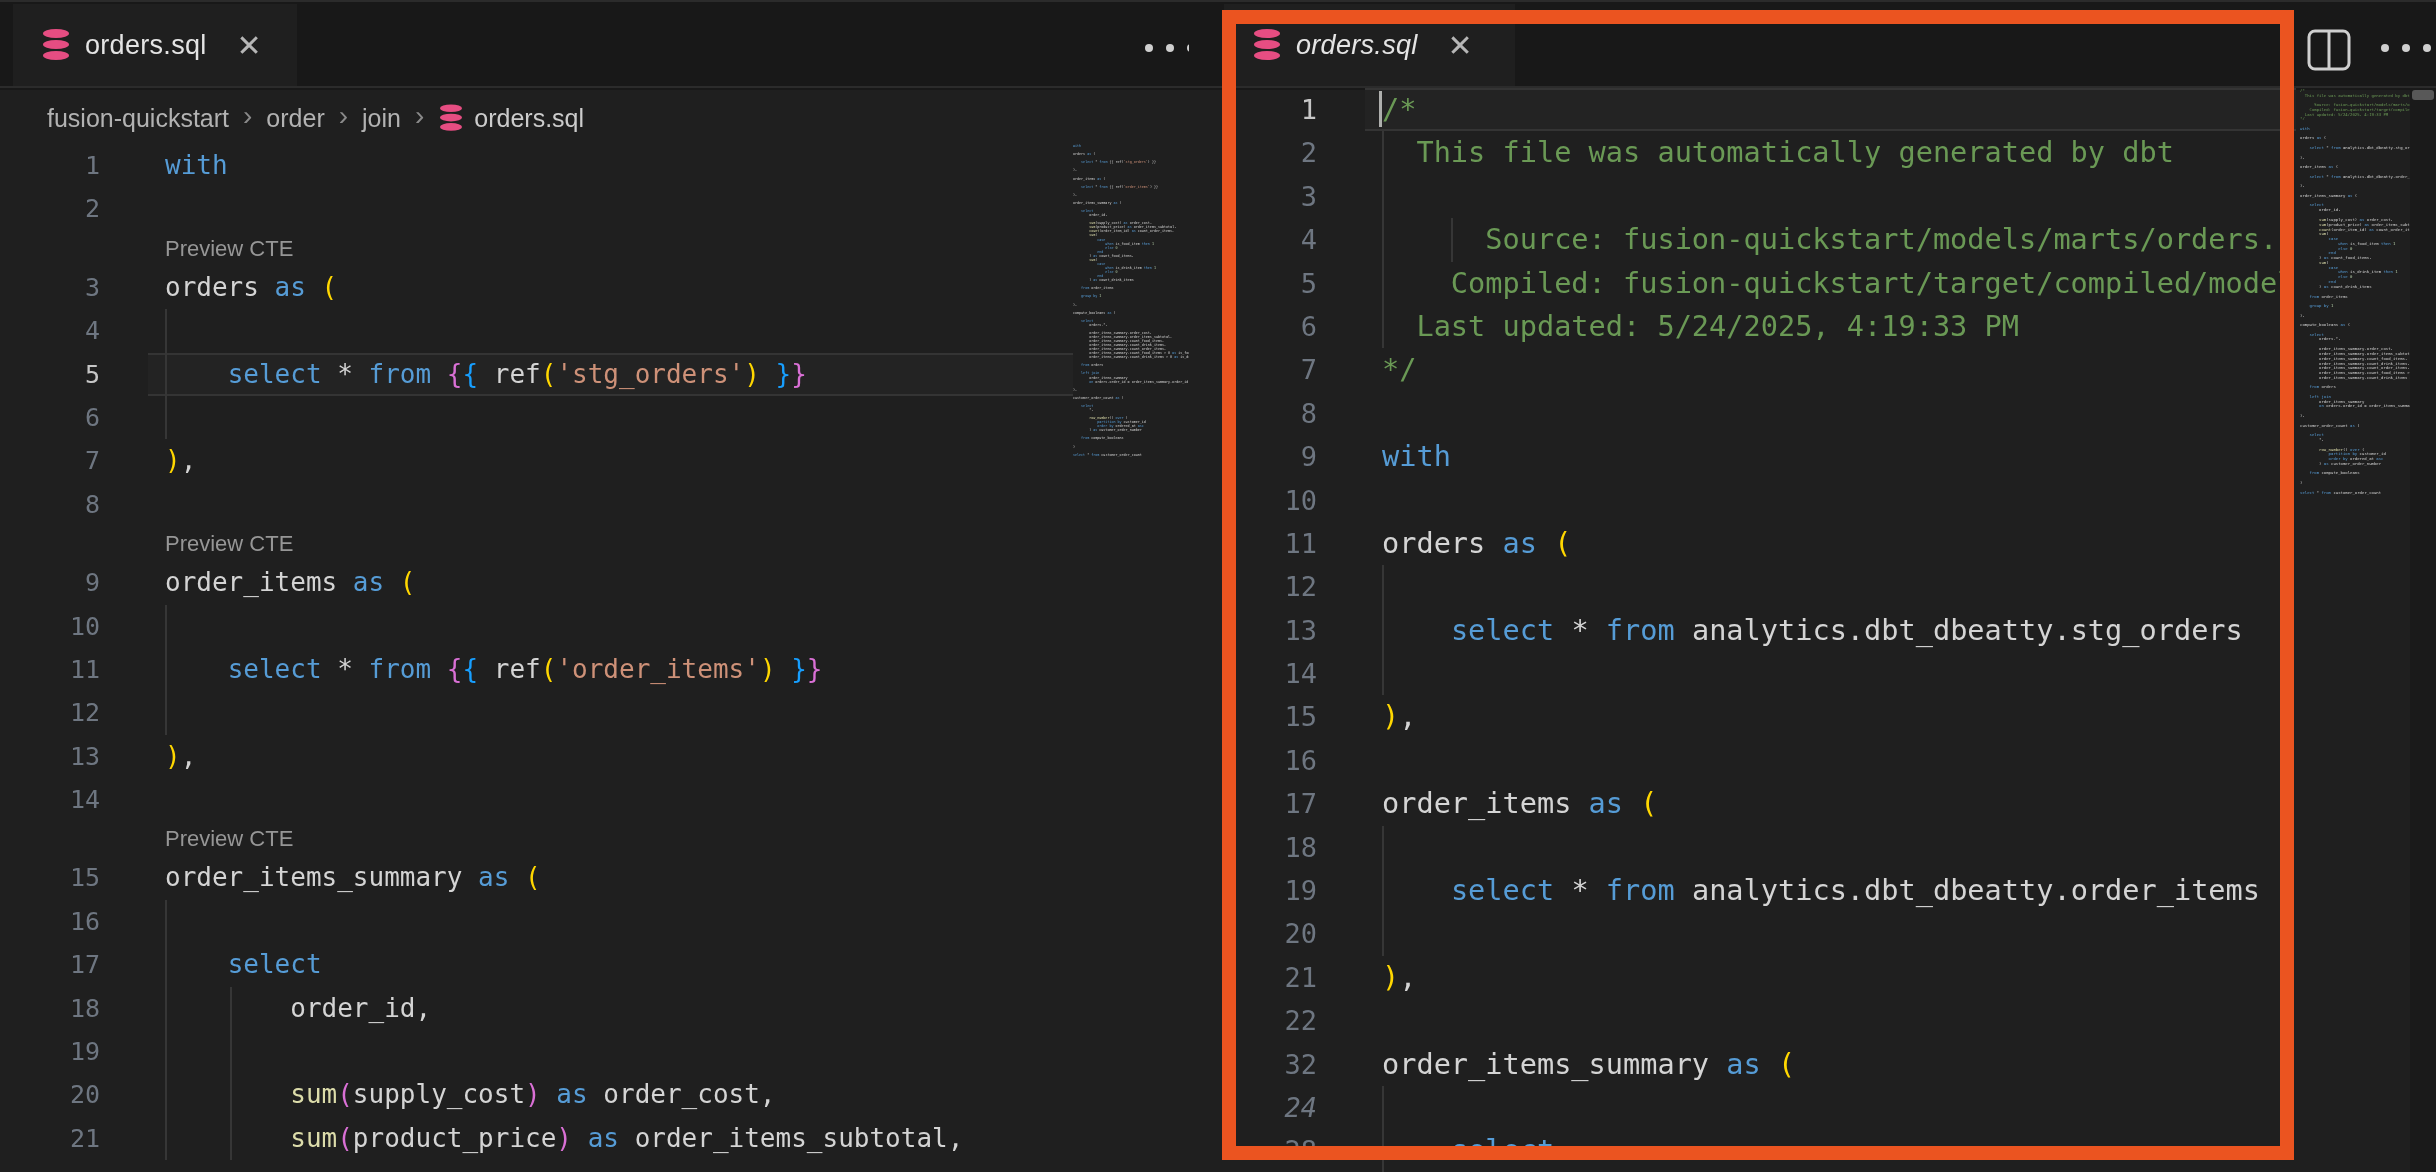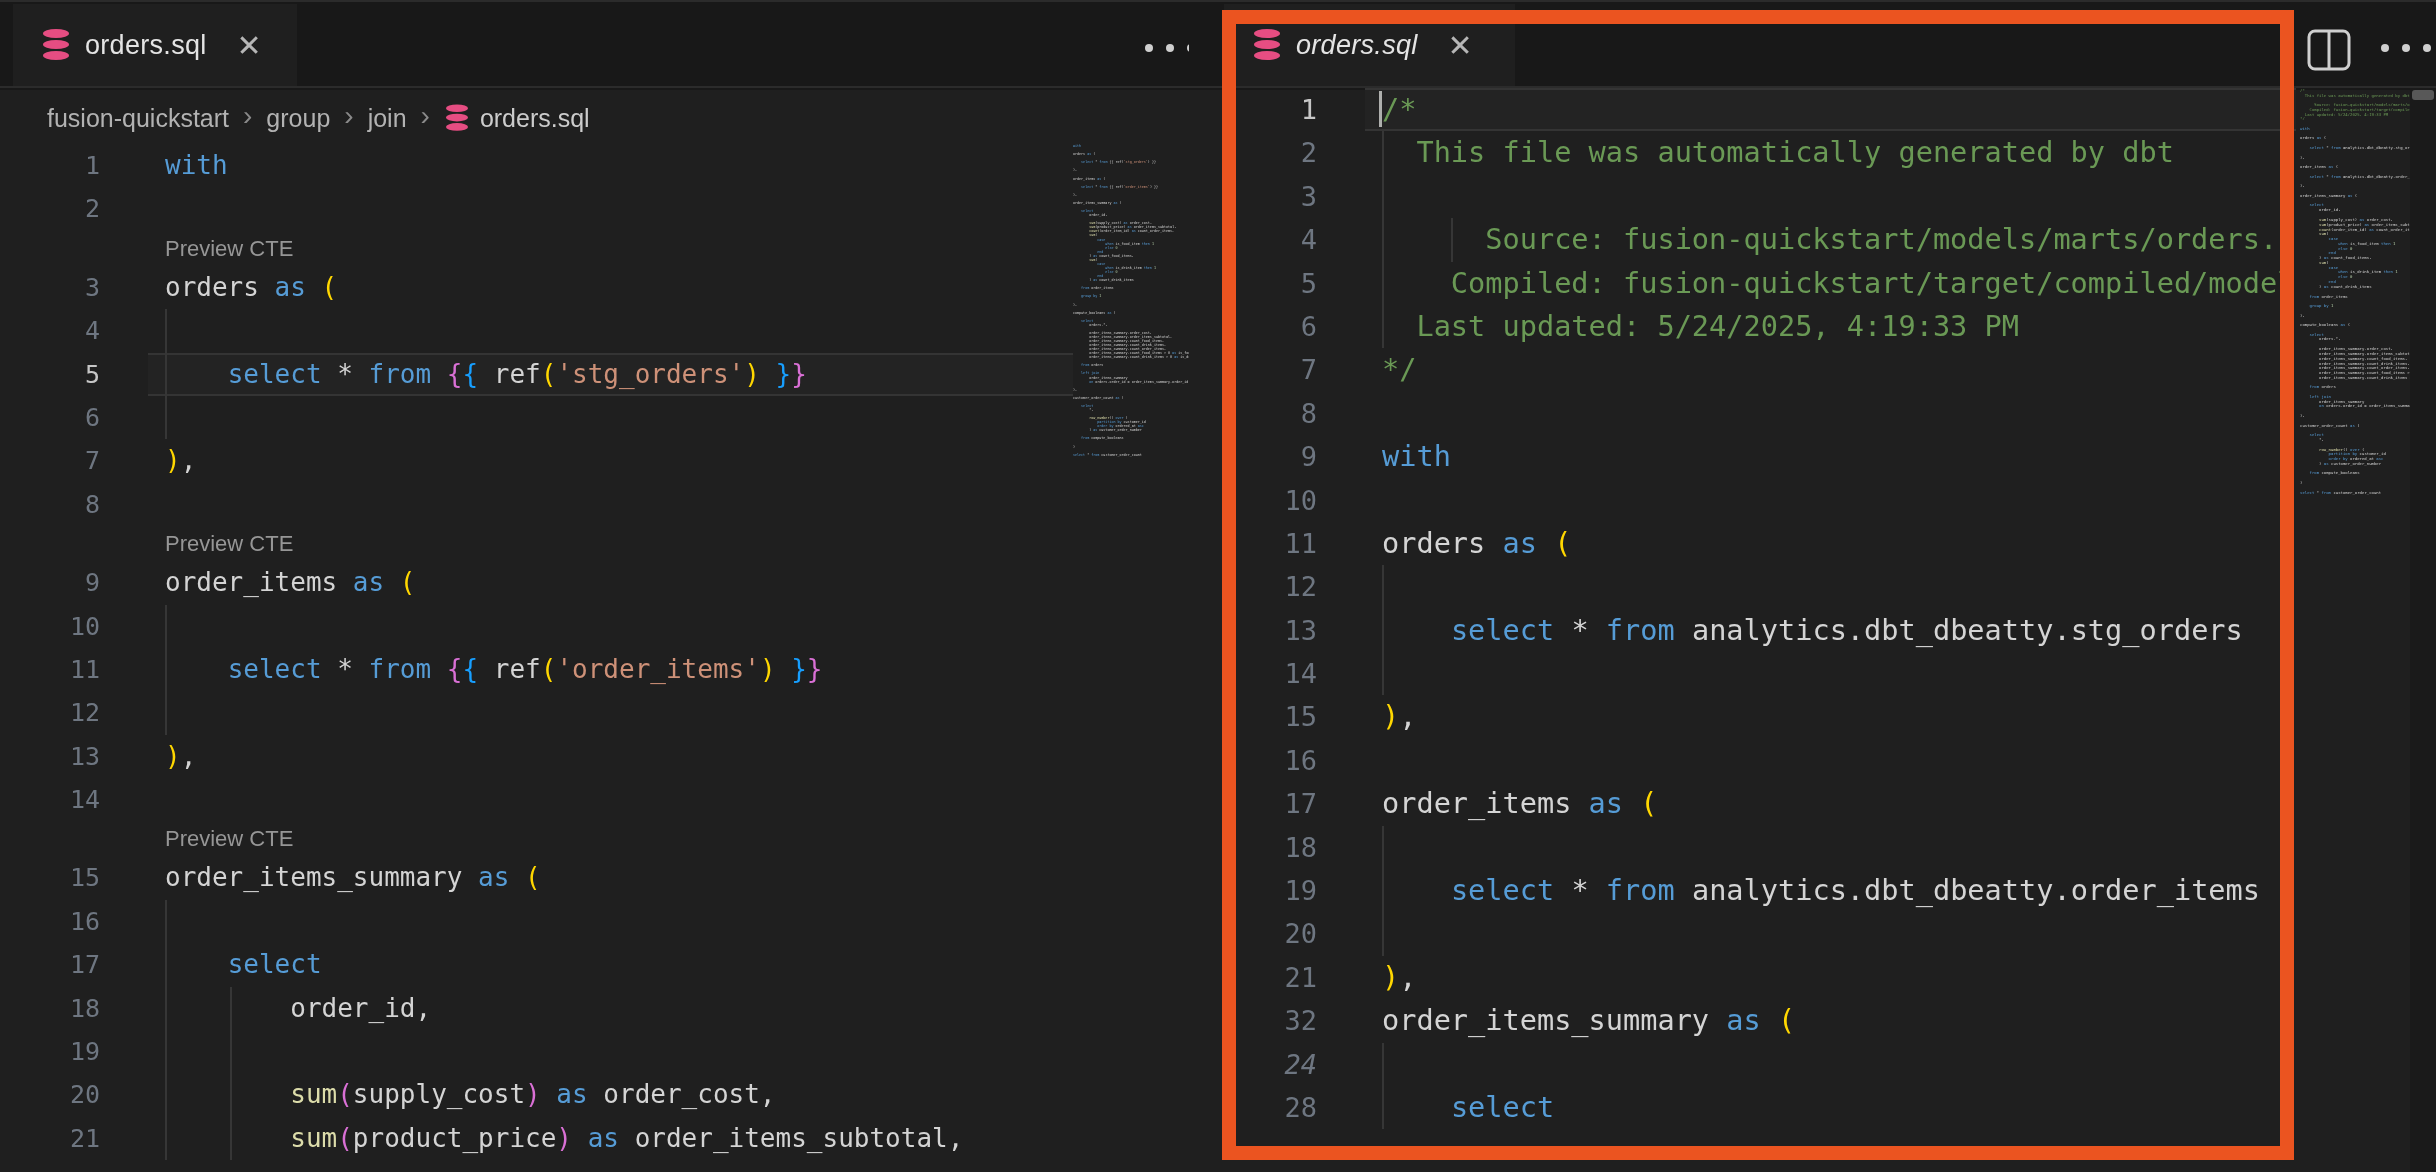--- a/index.html
+++ b/index.html
@@ -94,21 +94,21 @@
       </div>
       <div class="toolbar-dots" style="left:1145px; top:42px;">
           <i></i>
           <i></i>
           <i></i>
         </div>
     </div>
     <div class="breadcrumb">
       <span>fusion-quickstart</span>
       <span class="crumb-sep">›</span>
-      <span>group</span>
+      <span>order</span>
       <span class="crumb-sep">›</span>
       <span>join</span>
       <span class="crumb-sep">›</span>
       <span class="file">
         <span class="db-icon" style="transform:scale(.85);">
             <i></i>
             <i></i>
             <i></i>
           </span>
         <span>orders.sql</span>
@@ -187,20 +187,21 @@
         <div class="code-row" style="height: 43.4px; line-height: 43.4px; font-size: 28.6px;"><div class="guide" style="left: 193px;"></div><span class="num" style="width: 128px; font-size: 27px;">12</span><span class="code-text" style="left: 193px;"></span></div>
         <div class="code-row" style="height: 43.4px; line-height: 43.4px; font-size: 28.6px;"><div class="guide" style="left: 193px;"></div><span class="num" style="width: 128px; font-size: 27px;">13</span><span class="code-text" style="left: 193px;"><span class="tok-id">    </span><span class="tok-kw">select</span><span class="tok-id"> * </span><span class="tok-kw">from</span><span class="tok-id"> analytics.dbt_dbeatty.stg_orders</span></span></div>
         <div class="code-row" style="height: 43.4px; line-height: 43.4px; font-size: 28.6px;"><div class="guide" style="left: 193px;"></div><span class="num" style="width: 128px; font-size: 27px;">14</span><span class="code-text" style="left: 193px;"></span></div>
         <div class="code-row" style="height: 43.4px; line-height: 43.4px; font-size: 28.6px;"><span class="num" style="width: 128px; font-size: 27px;">15</span><span class="code-text" style="left: 193px;"><span class="tok-b1">)</span><span class="tok-id">,</span></span></div>
         <div class="code-row" style="height: 43.4px; line-height: 43.4px; font-size: 28.6px;"><span class="num" style="width: 128px; font-size: 27px;">16</span><span class="code-text" style="left: 193px;"></span></div>
         <div class="code-row" style="height: 43.4px; line-height: 43.4px; font-size: 28.6px;"><span class="num" style="width: 128px; font-size: 27px;">17</span><span class="code-text" style="left: 193px;"><span class="tok-id">order_items </span><span class="tok-kw">as</span><span class="tok-id"> </span><span class="tok-b1">(</span></span></div>
         <div class="code-row" style="height: 43.4px; line-height: 43.4px; font-size: 28.6px;"><div class="guide" style="left: 193px;"></div><span class="num" style="width: 128px; font-size: 27px;">18</span><span class="code-text" style="left: 193px;"></span></div>
         <div class="code-row" style="height: 43.4px; line-height: 43.4px; font-size: 28.6px;"><div class="guide" style="left: 193px;"></div><span class="num" style="width: 128px; font-size: 27px;">19</span><span class="code-text" style="left: 193px;"><span class="tok-id">    </span><span class="tok-kw">select</span><span class="tok-id"> * </span><span class="tok-kw">from</span><span class="tok-id"> analytics.dbt_dbeatty.order_items</span></span></div>
         <div class="code-row" style="height: 43.4px; line-height: 43.4px; font-size: 28.6px;"><div class="guide" style="left: 193px;"></div><span class="num" style="width: 128px; font-size: 27px;">20</span><span class="code-text" style="left: 193px;"></span></div>
         <div class="code-row" style="height: 43.4px; line-height: 43.4px; font-size: 28.6px;"><span class="num" style="width: 128px; font-size: 27px;">21</span><span class="code-text" style="left: 193px;"><span class="tok-b1">)</span><span class="tok-id">,</span></span></div>
+        <div class="code-row" style="height: 43.4px; line-height: 43.4px; font-size: 28.6px;"><span class="num" style="width: 128px; font-size: 27px;">22</span><span class="code-text" style="left: 193px;"></span></div>
         <div class="code-row" style="height: 43.4px; line-height: 43.4px; font-size: 28.6px;"><span class="num" style="width: 128px; font-size: 27px;">32</span><span class="code-text" style="left: 193px;"><span class="tok-id">order_items_summary </span><span class="tok-kw">as</span><span class="tok-id"> </span><span class="tok-b1">(</span></span></div>
         <div class="code-row" style="height: 43.4px; line-height: 43.4px; font-size: 28.6px; font-style: italic;"><div class="guide" style="left: 193px;"></div><span class="num" style="width: 128px; font-size: 27px;">24</span><span class="code-text" style="left: 193px;"></span></div>
         <div class="code-row" style="height: 43.4px; line-height: 43.4px; font-size: 28.6px;"><div class="guide" style="left: 193px;"></div><span class="num" style="width: 128px; font-size: 27px;">28</span><span class="code-text" style="left: 193px;"><span class="tok-id">    </span><span class="tok-kw">select</span></span></div>
       </div>
     <div id="right-minimap" class="minimap" style="left:1111px; top:88px; width:110px; bottom:0;">
       <div class="minimap-inner" style="transform:scale(0.33);"><div><span class="tok-com">/*</span></div><div><span class="tok-com">  This file was automatically generated by dbt</span></div><div>&nbsp;</div><div><span class="tok-com">      Source: fusion-quickstart/models/marts/orders.sql</span></div><div><span class="tok-com">    Compiled: fusion-quickstart/target/compiled/models/marts/orders.sql</span></div><div><span class="tok-com">  Last updated: 5/24/2025, 4:19:33 PM</span></div><div><span class="tok-com">*/</span></div><div>&nbsp;</div><div><span class="tok-kw">with</span></div><div>&nbsp;</div><div><span class="tok-id">orders </span><span class="tok-kw">as</span><span class="tok-id"> (</span></div><div>&nbsp;</div><div><span class="tok-id">    </span><span class="tok-kw">select</span><span class="tok-id"> * </span><span class="tok-kw">from</span><span class="tok-id"> analytics.dbt_dbeatty.stg_orders</span></div><div>&nbsp;</div><div><span class="tok-id">),</span></div><div>&nbsp;</div><div><span class="tok-id">order_items </span><span class="tok-kw">as</span><span class="tok-id"> (</span></div><div>&nbsp;</div><div><span class="tok-id">    </span><span class="tok-kw">select</span><span class="tok-id"> * </span><span class="tok-kw">from</span><span class="tok-id"> analytics.dbt_dbeatty.order_items</span></div><div>&nbsp;</div><div><span class="tok-id">),</span></div><div>&nbsp;</div><div><span class="tok-id">order_items_summary </span><span class="tok-kw">as</span><span class="tok-id"> (</span></div><div>&nbsp;</div><div><span class="tok-id">    </span><span class="tok-kw">select</span></div><div><span class="tok-id">        order_id,</span></div><div>&nbsp;</div><div><span class="tok-id">        </span><span class="tok-fn">sum</span><span class="tok-id">(supply_cost) </span><span class="tok-kw">as</span><span class="tok-id"> order_cost,</span></div><div><span class="tok-id">        </span><span class="tok-fn">sum</span><span class="tok-id">(product_price) </span><span class="tok-kw">as</span><span class="tok-id"> order_items_subtotal,</span></div><div><span class="tok-id">        </span><span class="tok-fn">count</span><span class="tok-id">(order_item_id) </span><span class="tok-kw">as</span><span class="tok-id"> count_order_items,</span></div><div><span class="tok-id">        </span><span class="tok-fn">sum</span><span class="tok-id">(</span></div><div><span class="tok-id">            </span><span class="tok-kw">case</span></div><div><span class="tok-id">                </span><span class="tok-kw">when</span><span class="tok-id"> is_food_item </span><span class="tok-kw">then</span><span class="tok-num"> 1</span></div><div><span class="tok-id">                </span><span class="tok-kw">else</span><span class="tok-num"> 0</span></div><div><span class="tok-id">            </span><span class="tok-kw">end</span></div><div><span class="tok-id">        ) </span><span class="tok-kw">as</span><span class="tok-id"> count_food_items,</span></div><div><span class="tok-id">        </span><span class="tok-fn">sum</span><span class="tok-id">(</span></div><div><span class="tok-id">            </span><span class="tok-kw">case</span></div><div><span class="tok-id">                </span><span class="tok-kw">when</span><span class="tok-id"> is_drink_item </span><span class="tok-kw">then</span><span class="tok-num"> 1</span></div><div><span class="tok-id">                </span><span class="tok-kw">else</span><span class="tok-num"> 0</span></div><div><span class="tok-id">            </span><span class="tok-kw">end</span></div><div><span class="tok-id">        ) </span><span class="tok-kw">as</span><span class="tok-id"> count_drink_items</span></div><div>&nbsp;</div><div><span class="tok-id">    </span><span class="tok-kw">from</span><span class="tok-id"> order_items</span></div><div>&nbsp;</div><div><span class="tok-id">    </span><span class="tok-kw">group by</span><span class="tok-num"> 1</span></div><div>&nbsp;</div><div><span class="tok-id">),</span></div><div>&nbsp;</div><div><span class="tok-id">compute_booleans </span><span class="tok-kw">as</span><span class="tok-id"> (</span></div><div>&nbsp;</div><div><span class="tok-id">    </span><span class="tok-kw">select</span></div><div><span class="tok-id">        orders.*,</span></div><div>&nbsp;</div><div><span class="tok-id">        order_items_summary.order_cost,</span></div><div><span class="tok-id">        order_items_summary.order_items_subtotal,</span></div><div><span class="tok-id">        order_items_summary.count_food_items,</span></div><div><span class="tok-id">        order_items_summary.count_drink_items,</span></div><div><span class="tok-id">        order_items_summary.count_order_items,</span></div><div><span class="tok-id">        order_items_summary.count_food_items &gt; 0 </span></div><div><span class="tok-id">        order_items_summary.count_drink_items &gt; 0 </span></div><div>&nbsp;</div><div><span class="tok-id">    </span><span class="tok-kw">from</span><span class="tok-id"> orders</span></div><div>&nbsp;</div><div><span class="tok-id">    </span><span class="tok-kw">left join</span></div><div><span class="tok-id">        order_items_summary</span></div><div><span class="tok-id">        </span><span class="tok-kw">on</span><span class="tok-id"> orders.order_id = order_items_summary.order_id</span></div><div>&nbsp;</div><div><span class="tok-id">),</span></div><div>&nbsp;</div><div><span class="tok-id">customer_order_count </span><span class="tok-kw">as</span><span class="tok-id"> (</span></div><div>&nbsp;</div><div><span class="tok-id">    </span><span class="tok-kw">select</span></div><div><span class="tok-id">        *,</span></div><div>&nbsp;</div><div><span class="tok-id">        </span><span class="tok-fn">row_number</span><span class="tok-id">() </span><span class="tok-kw">over</span><span class="tok-id"> (</span></div><div><span class="tok-id">            </span><span class="tok-kw">partition by</span><span class="tok-id"> customer_id</span></div><div><span class="tok-id">            </span><span class="tok-kw">order by</span><span class="tok-id"> ordered_at </span><span class="tok-kw">asc</span></div><div><span class="tok-id">        ) </span><span class="tok-kw">as</span><span class="tok-id"> customer_order_number</span></div><div>&nbsp;</div><div><span class="tok-id">    </span><span class="tok-kw">from</span><span class="tok-id"> compute_booleans</span></div><div>&nbsp;</div><div><span class="tok-id">)</span></div><div>&nbsp;</div><div><span class="tok-kw">select</span><span class="tok-id"> * </span><span class="tok-kw">from</span><span class="tok-id"> customer_order_count</span></div></div>
     </div>
     <div class="scroll-track" style="left:1221px; top:88px; width:26px; bottom:0;">
       <div class="scroll-thumb" style="left:2px; top:2px; width:22px; height:10px;"></div>
     </div>

